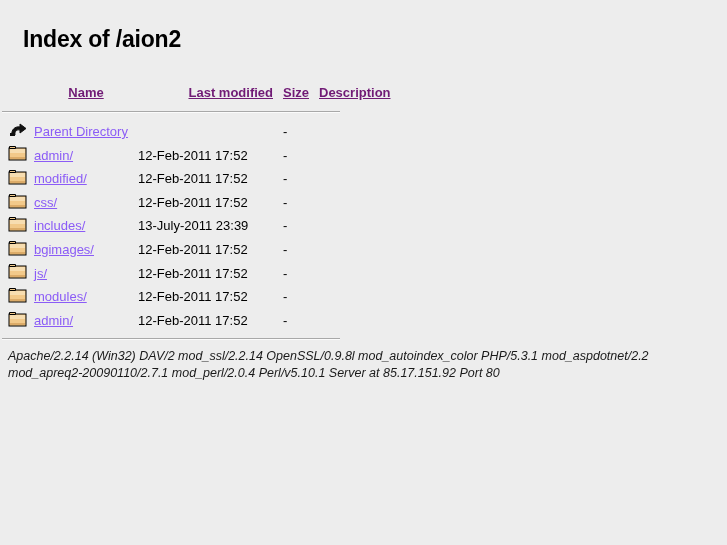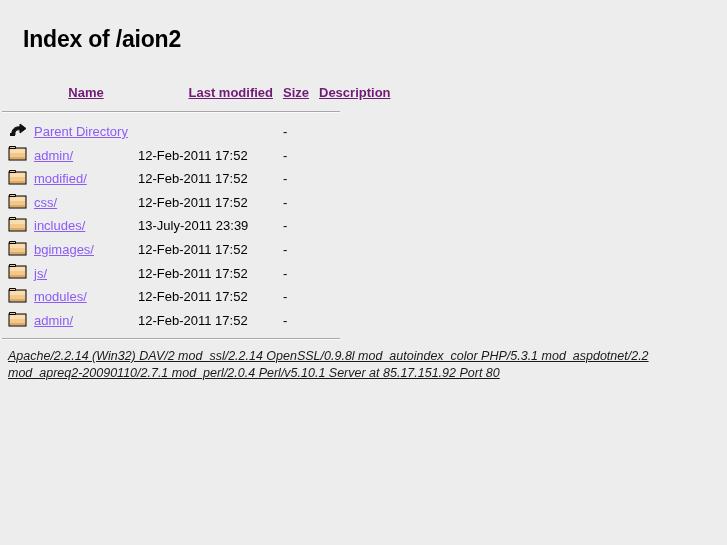--- a/index.html
+++ b/index.html
@@ -108,21 +108,20 @@
   
   .signature {
     font-family: "Liberation Sans", sans-serif;
     font-size: 12.5px;
     font-style: italic;
     color: #1a1a1a;
     line-height: 17px;
     width: 680px;
     padding-left: 8px;
     margin-top: 1px;
-    text-decoration: underline;
   }
   .listing-wrap { padding-top: 13px; }
 </style>
 </head>
 <body style="background: rgb(237, 237, 237);">
 
 <div class="page">
 
   <h1 class="page-title">Index of /aion2</h1>
 

